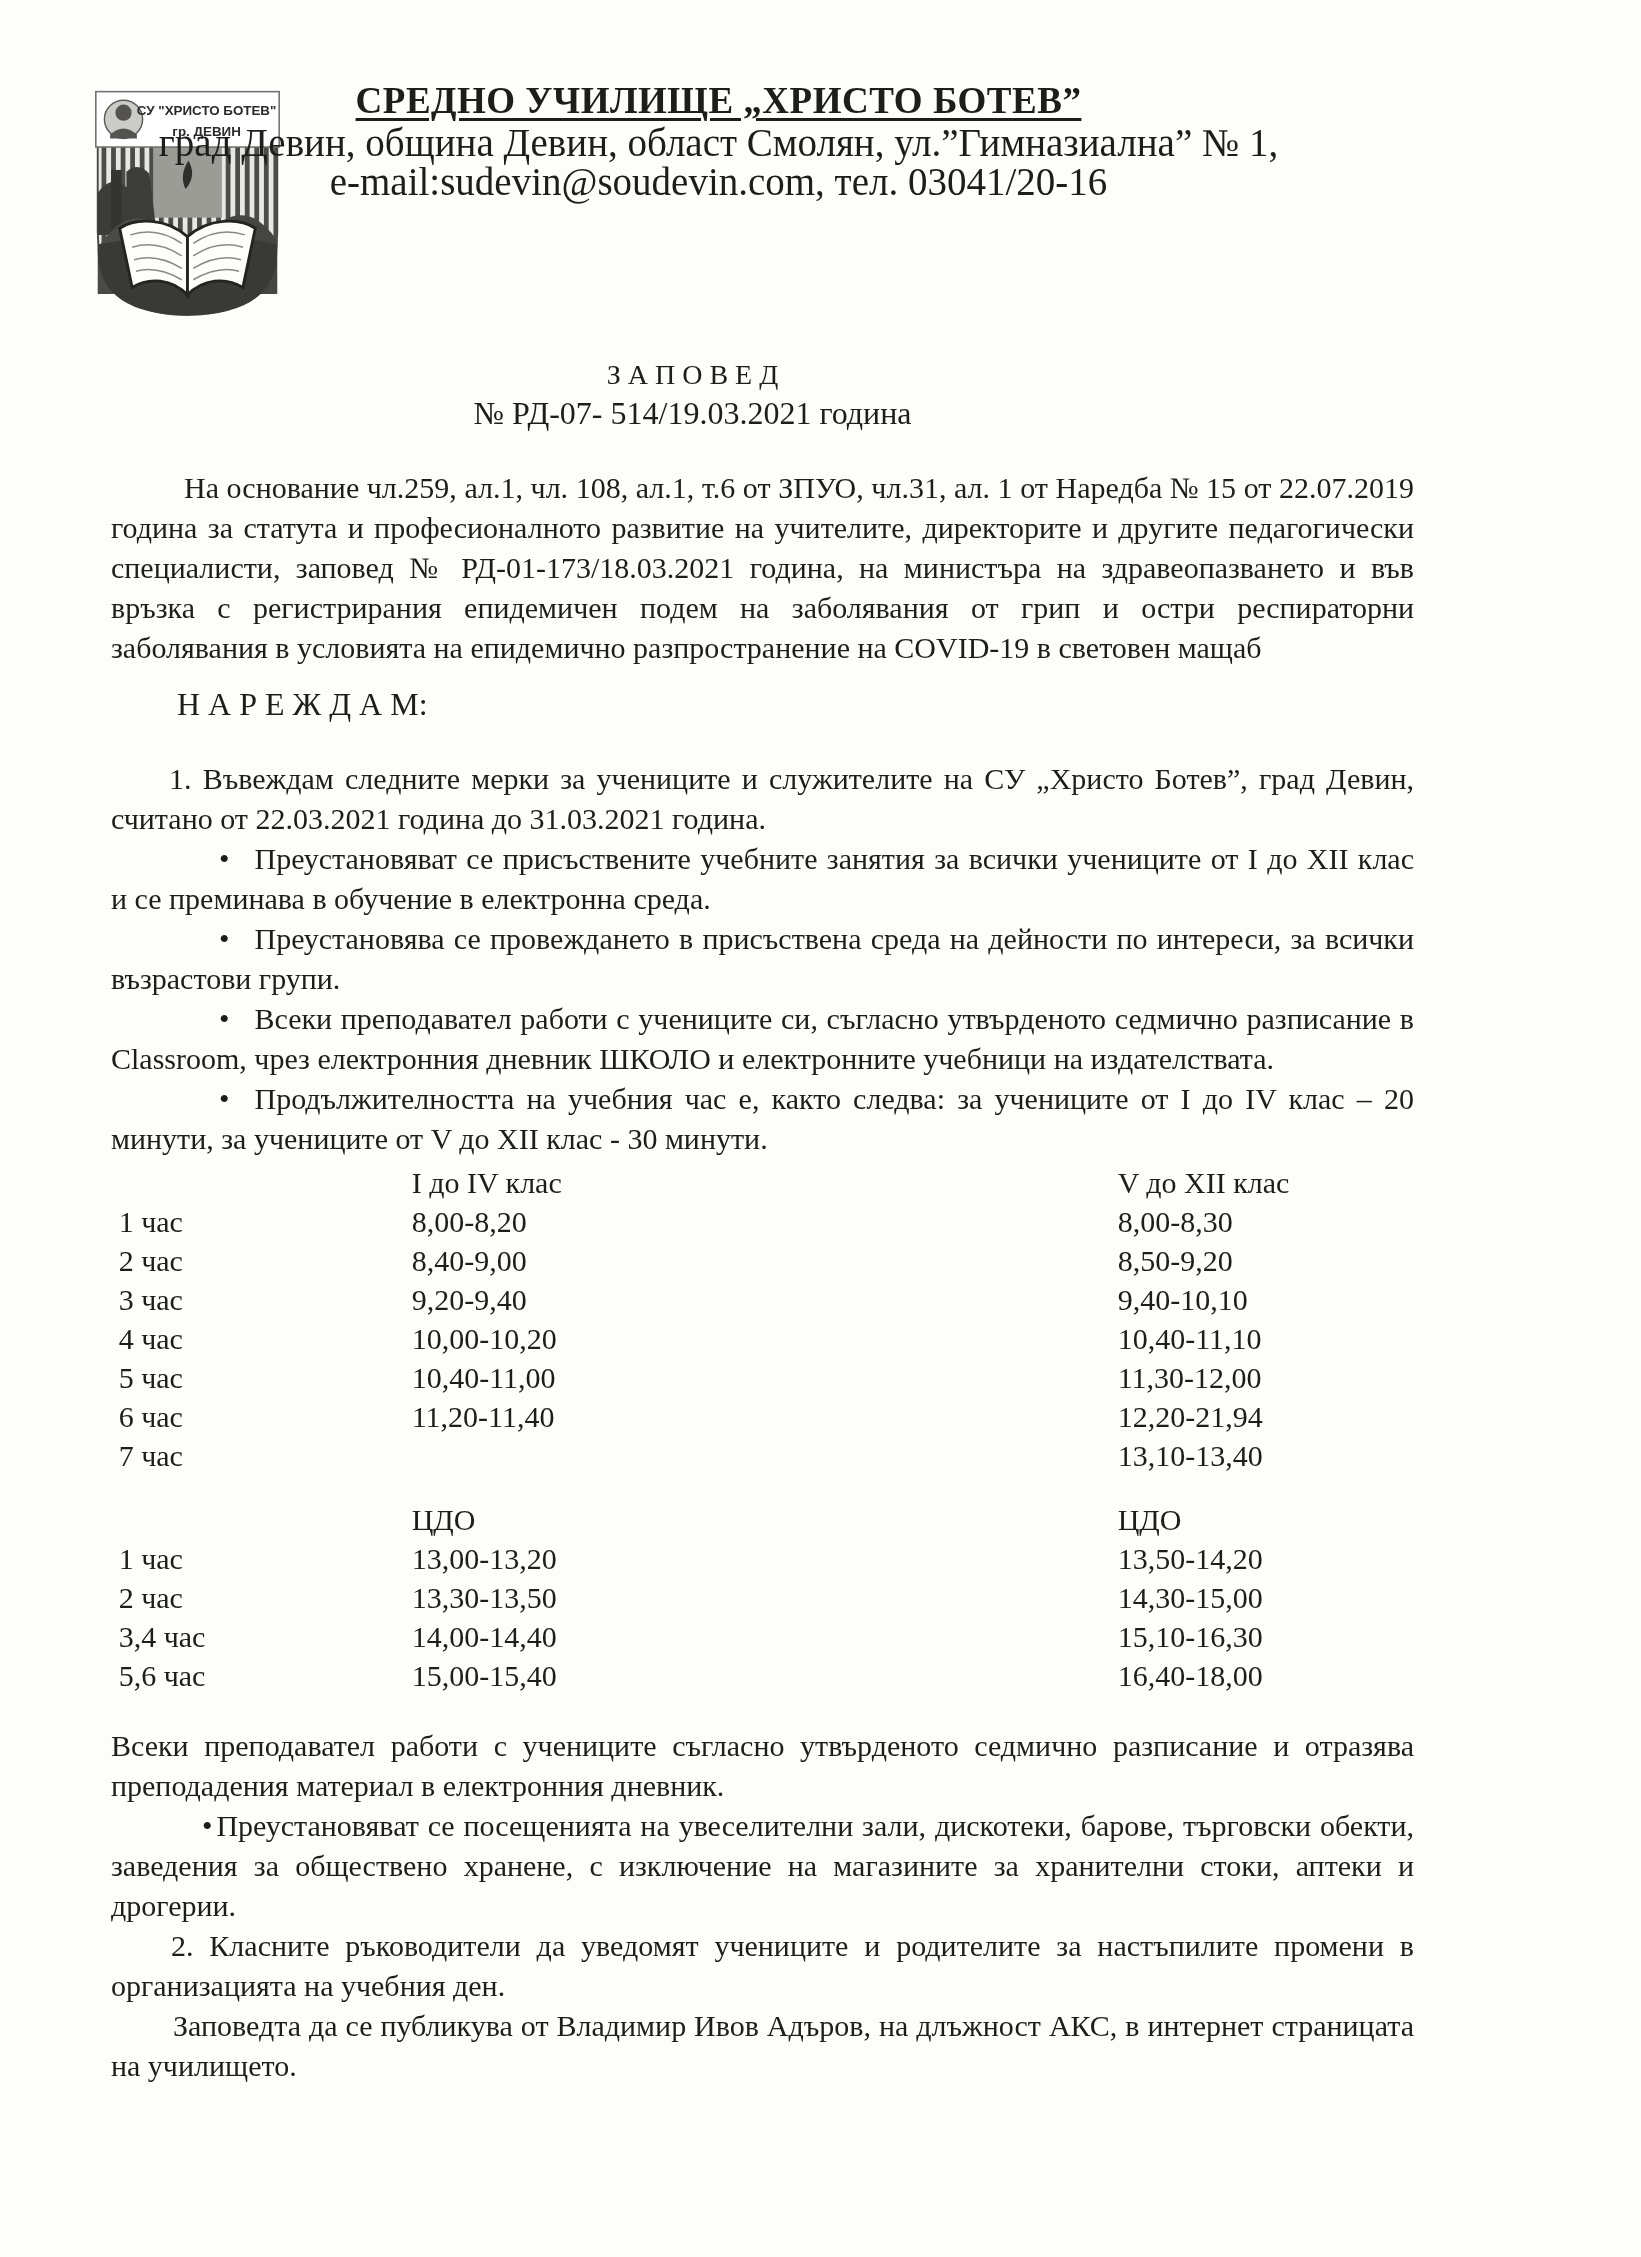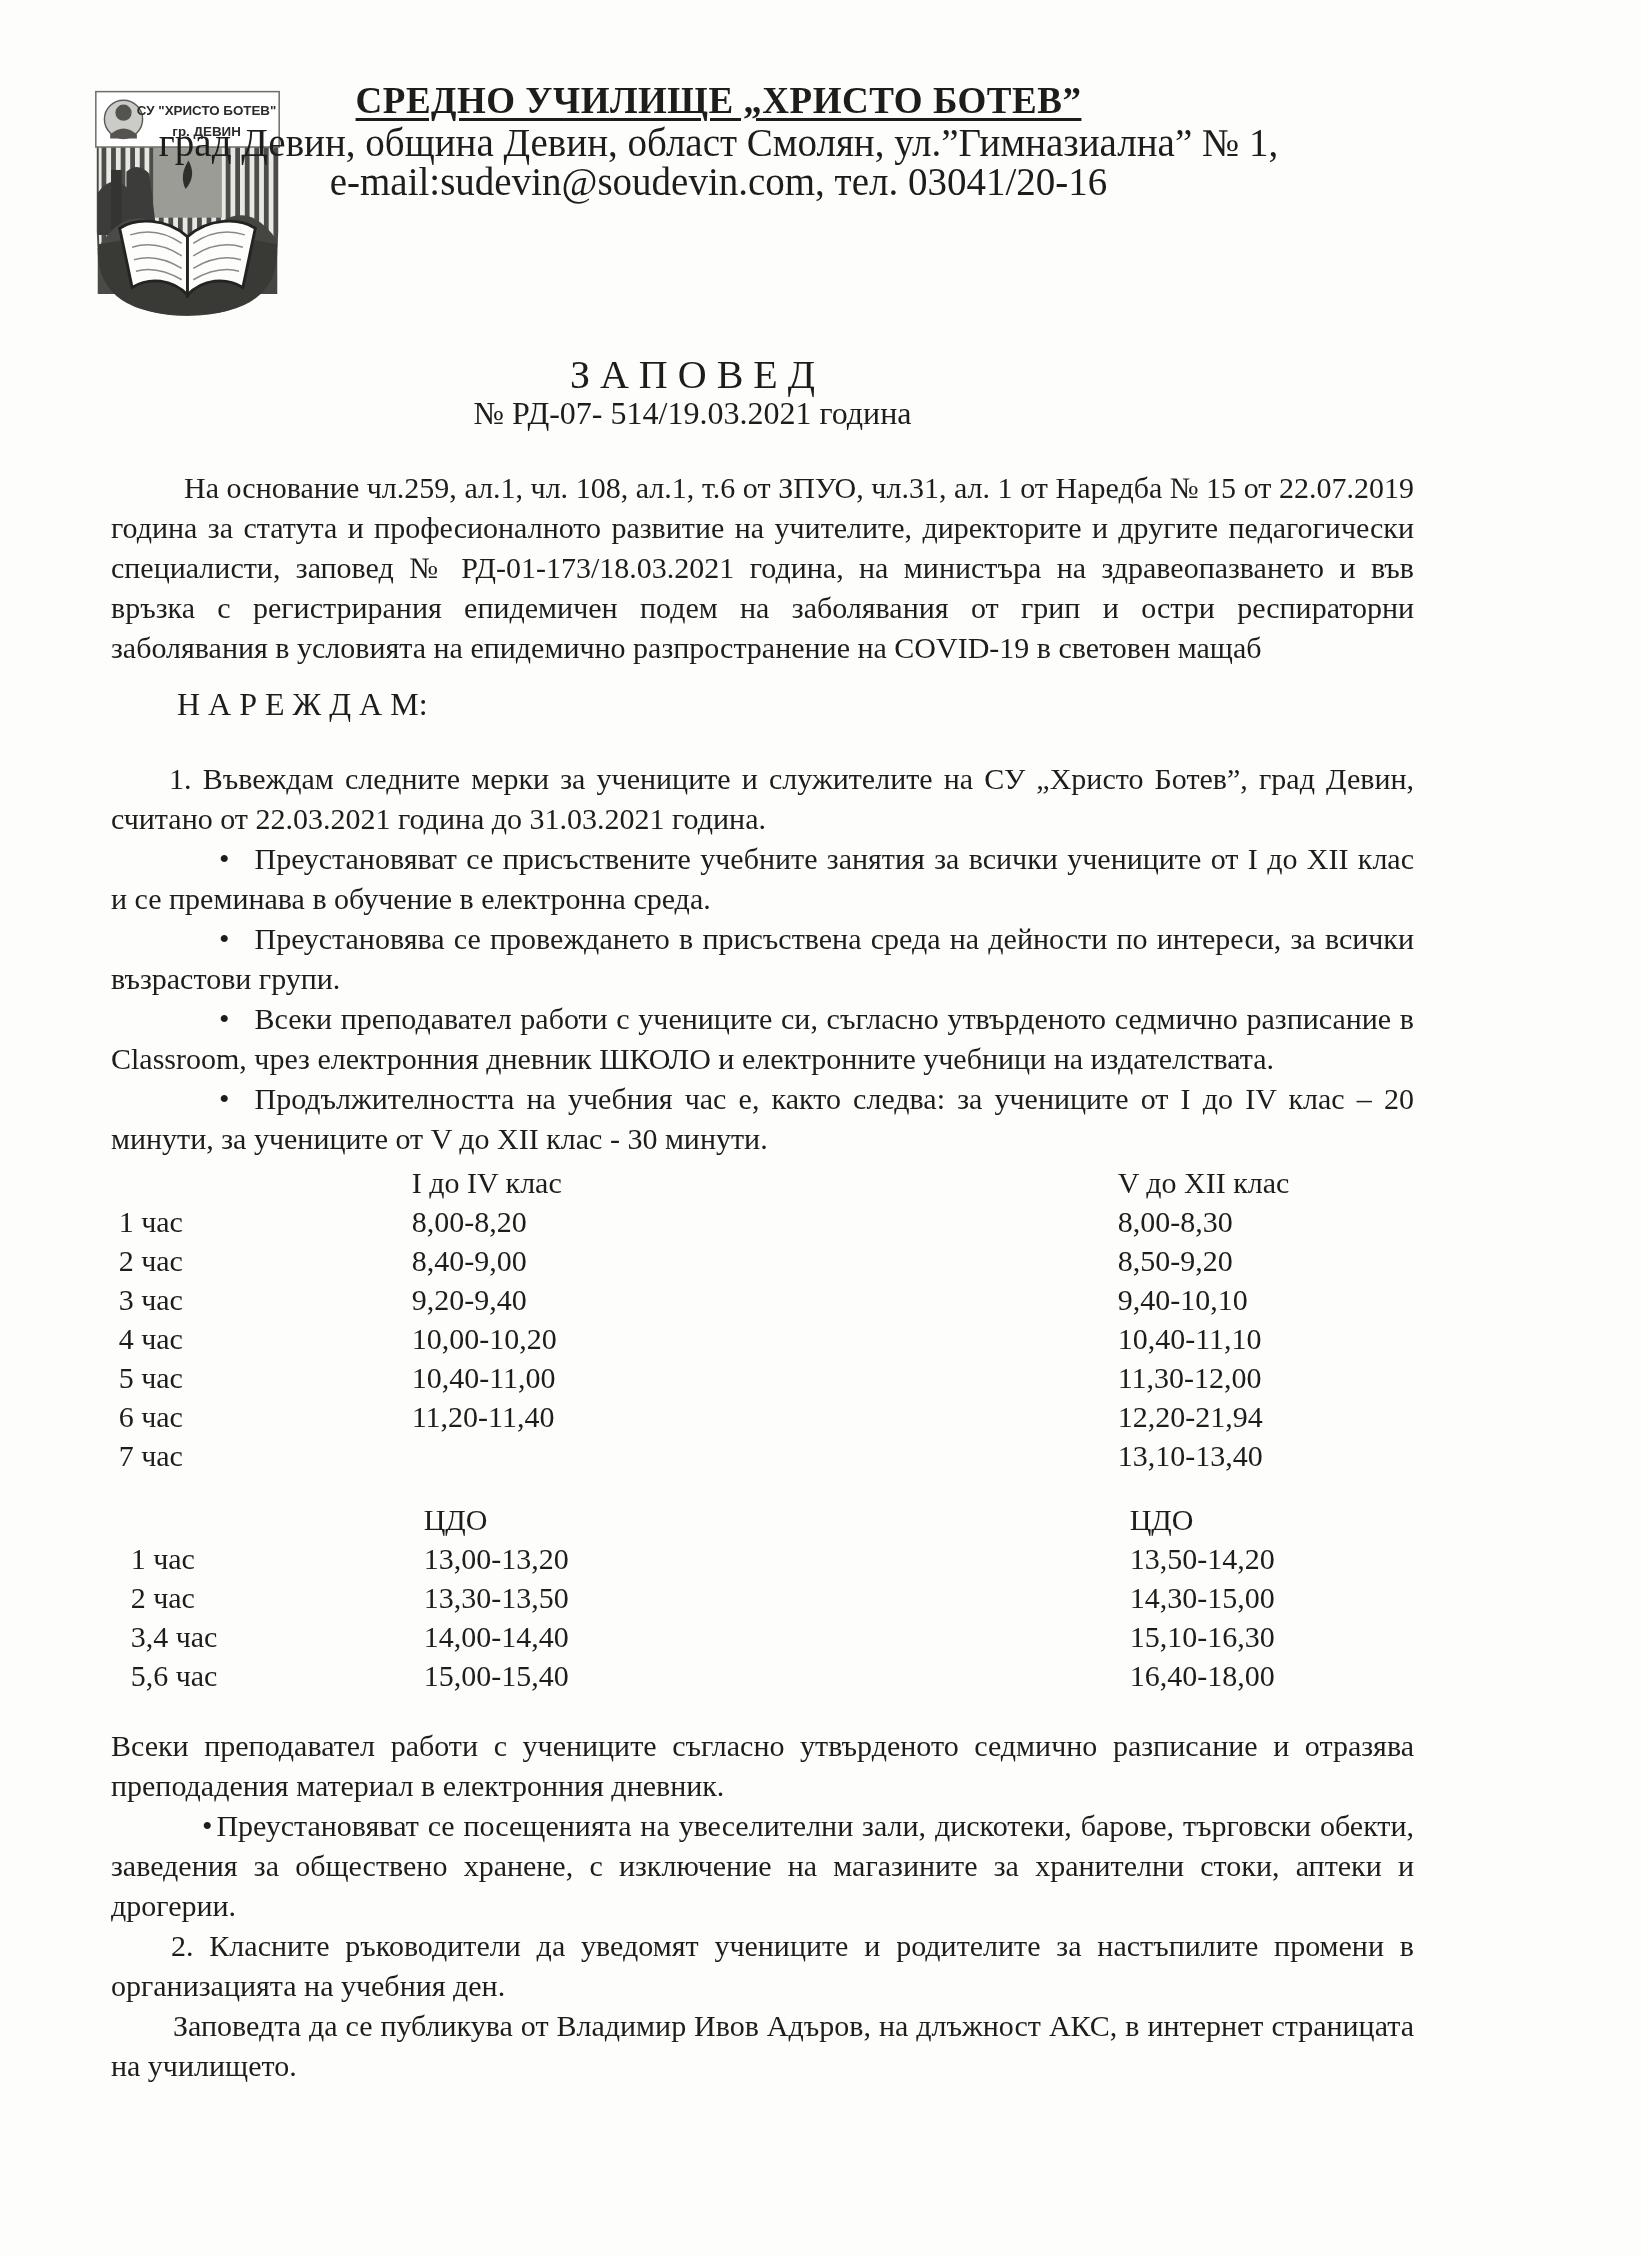--- a/index.html
+++ b/index.html
@@ -19,33 +19,33 @@
   .logo { position:absolute; left:92px; top:79px; width:191px; height:243px; }
   .logo text { font-family:"Liberation Sans","DejaVu Sans",sans-serif; font-weight:bold; fill:#2b2b29; }
 
   .letterhead { text-align:center; transform:translateX(-44px); }
   .school-title {
     font-size:37px; font-weight:bold; line-height:44px; letter-spacing:0.5px;
     text-decoration:underline; text-decoration-thickness:2.9px; text-underline-offset:4.8px;
   }
   .addr { font-size:39px; line-height:39px; }
 
-  .order-title  { margin-top:154px; text-align:center; font-size:40px; line-height:39px; transform:translateX(-70px); }
+  .order-title  { margin-top:154px; text-align:center; font-size:28px; line-height:39px; transform:translateX(-70px); }
   .order-number { text-align:center; font-size:32px; line-height:39px; transform:translateX(-70px); }
 
   .intro   { margin-top:35px; text-align:justify; text-indent:73px; }
   .command { margin-top:17.4px; text-align:left; font-size:32px; line-height:39px; transform:translateX(66px); }
 
   .item    { margin-top:35px; text-align:justify; text-indent:58px; }
   p.b      { text-align:justify; text-indent:108px; }
   p.b .bl  { margin-right:25px; }
 
   .sched      { margin-top:3.9px; }
   .srow       { display:grid; grid-template-columns:253px 666px 1fr; padding-left:7.7px; line-height:39px;gap:40px; }
-  .sched.cdo  { margin-top:25px;margin-left:12px; }
+  .sched.cdo  { margin-top:25px; }
 
   .closing1 { margin-top:31px; text-align:justify; }
   p.vb      { text-align:justify; text-indent:91px; }
   p.vb .bl  { margin-right:3.9px; }
   p.item2   { text-align:justify; text-indent:60px; }
   p.pub     { text-align:justify; text-indent:62px; }
 </style>
 </head>
 <body>
 

